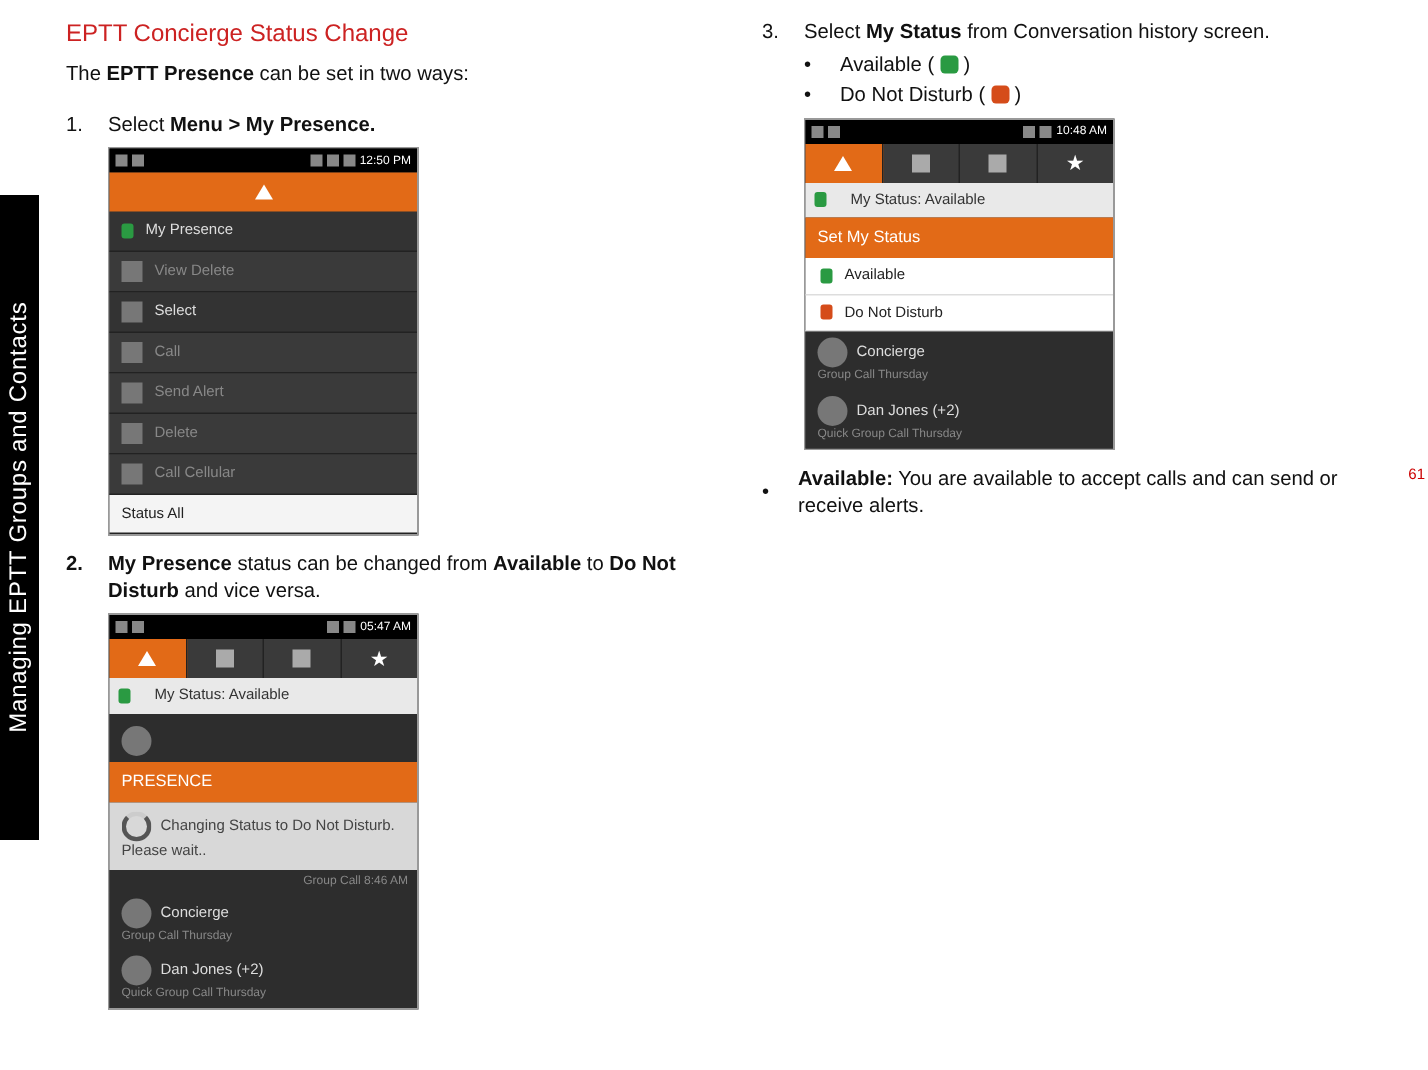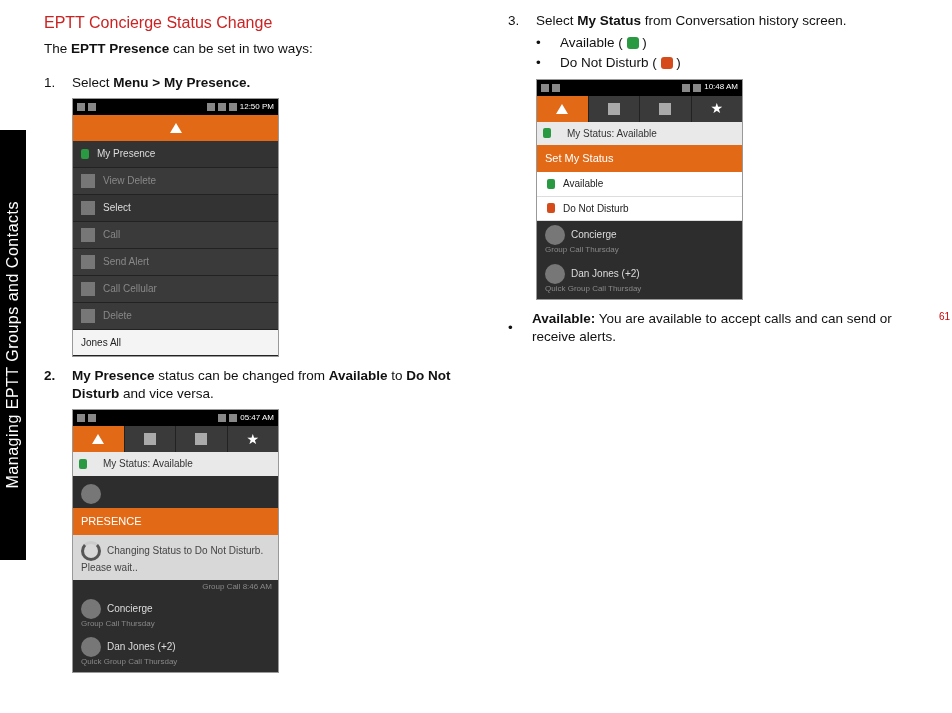--- a/index.html
+++ b/index.html
@@ -151,28 +151,28 @@
         <div class="row light">
             <div class="ico"></div>
             <span>Call</span>
           </div>
         <div class="row light">
             <div class="ico"></div>
             <span>Send Alert</span>
           </div>
         <div class="row light">
             <div class="ico"></div>
+            <span>Delete</span>
+          </div>
+        <div class="row light">
+            <div class="ico"></div>
             <span>Call Cellular</span>
           </div>
-        <div class="row light">
-            <div class="ico"></div>
-            <span>Delete</span>
-          </div>
         <div class="row white">
-            <span>Jones All</span>
+            <span>Status All</span>
           </div>
       </div>
     </div>
 
     <div class="ol-item">
       <div class="ol-num"><b>2.</b></div>
       <div class="ol-txt">
         <b>My Presence</b><span> status can be changed from </span><b>Available</b><span> to </span><b>Do Not Disturb</b><span> and vice versa.</span>
       </div>
     </div>

